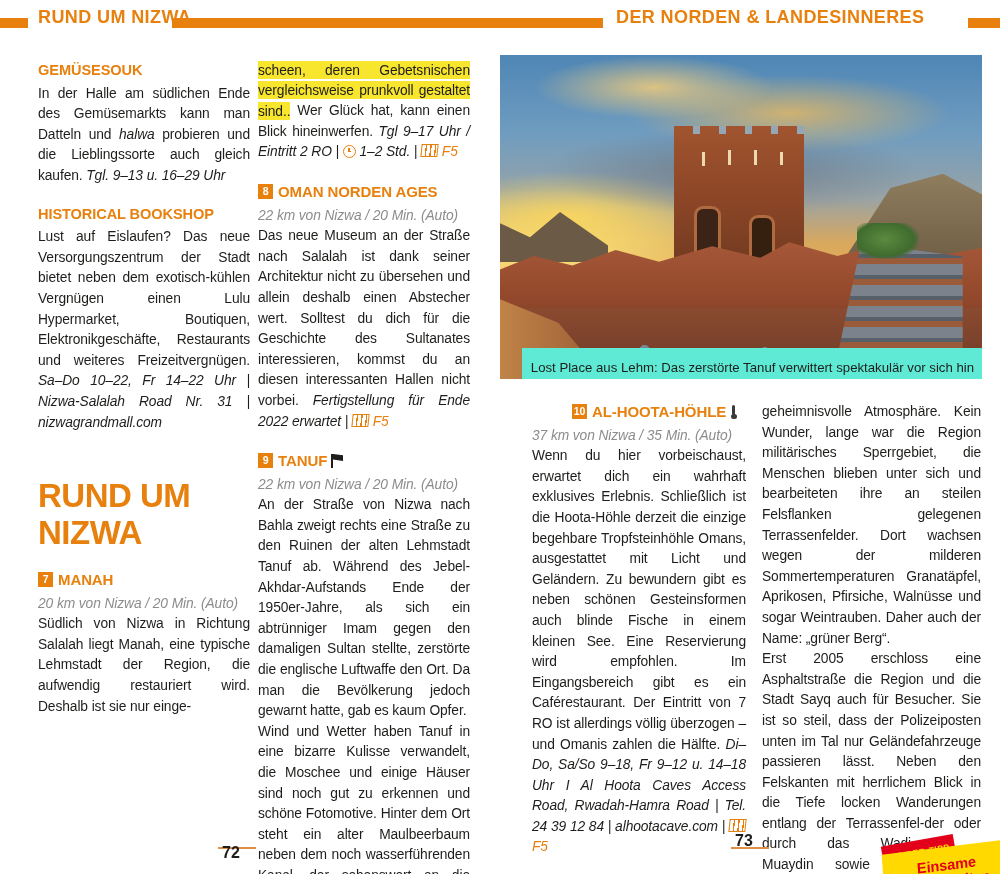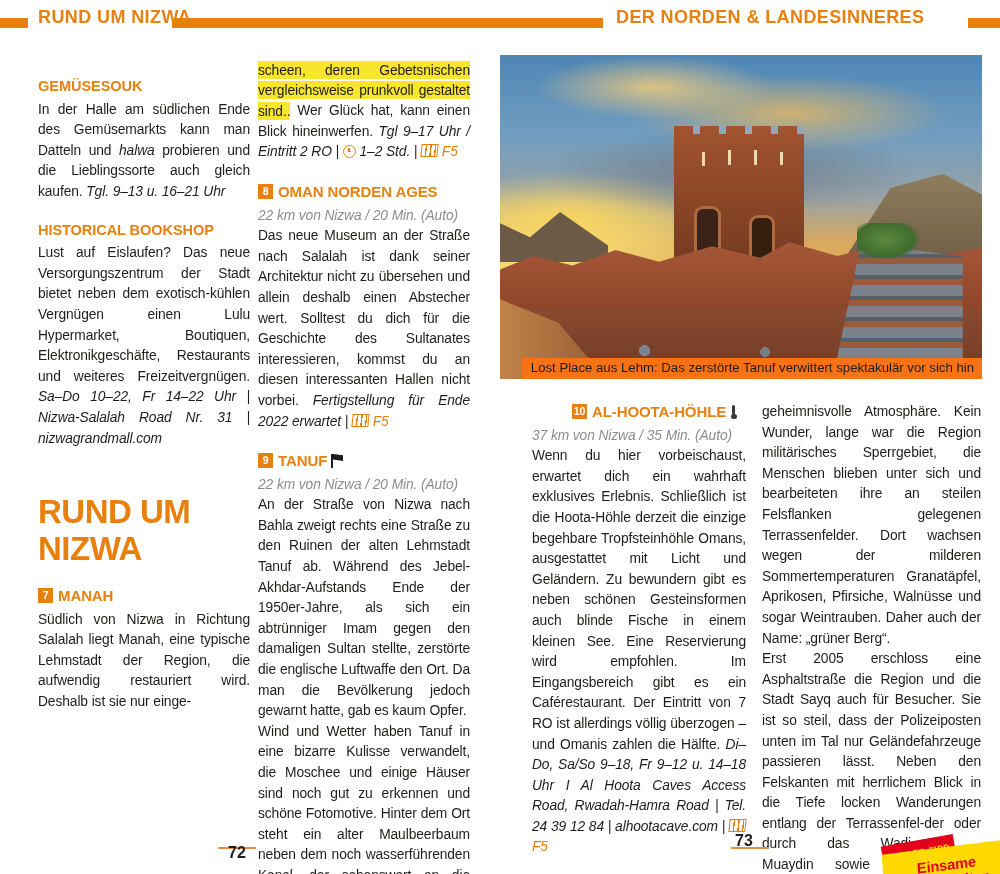--- a/index.html
+++ b/index.html
@@ -5,21 +5,21 @@
   html,body{margin:0;padding:0;background:#fff;}
   body{width:1000px;height:874px;position:relative;overflow:hidden;
        font-family:"Liberation Sans",sans-serif;color:#1d1d1b;}
   
   .hbar{position:absolute;background:#e8800e;height:10px;}
   .htitle{position:absolute;top:7px;font-weight:bold;font-size:18px;letter-spacing:.4px;color:#e8800e;white-space:nowrap;}
   
   .col{position:absolute;text-align:justify;font-size:13.8px;line-height:20.6px;letter-spacing:-.1px;}
   .col p{margin:0 0 0 0;}
   .sec-h{color:#e8800e;font-weight:bold;font-size:14.6px;margin:17px 0 3px;text-align:left;}
-  .sec-h.first{margin-top:16px;}
+  .sec-h.first{margin-top:0;}
   .bigh{color:#e8800e;font-weight:bold;font-size:33px;line-height:37px;letter-spacing:-.5px;margin:44px 0 18px;text-align:left;}
   .poi-head{margin:19px 0 2px;text-align:left;white-space:nowrap;}
   .poi-head.first{margin-top:0;margin-left:40px;}
   .poi-num{display:inline-block;background:#e8800e;color:#fff;font-weight:bold;font-size:10.5px;
            width:15px;height:15px;line-height:15px;text-align:center;vertical-align:2px;margin-right:5px;}
   .poi-name{color:#e8800e;font-weight:bold;font-size:15px;}
   .meta{font-style:italic;color:#8c8c8c;margin:0 0 2px;text-align:left;}
   .i{font-style:italic;}
   .io{font-style:italic;color:#e8800e;}
   .hl{background:#f8e52e;padding:1.5px 0;}
@@ -42,46 +42,47 @@
   .tipR{float:right;width:86px;height:84px;margin:5px -22px 2px 6px;}
   .tip-rot{position:absolute;display:block;transform:rotate(-7deg);}
   .tipR .tip-rot{left:-34px;top:8px;width:128px;}
   .tip-tag{position:absolute;top:-10px;left:2px;background:#e3001b;color:#ffd900;font-size:8.6px;font-weight:bold;
            letter-spacing:.5px;padding:2px 5px;transform:rotate(-3deg);white-space:nowrap;}
   .tip-bubble{display:block;background:#ffd900;color:#e3001b;font-weight:bold;font-size:14.6px;line-height:16px;
            text-align:center;padding:10px 5px 9px;transform:skewX(-3deg);}
   
   .photo{position:absolute;left:500px;top:55px;width:482px;height:324px;overflow:hidden;background:#6f9cc0;}
   .ph{position:absolute;}
-  .caption{position:absolute;right:0;bottom:0;background:#f97316;color:#1d1d1b;font-size:13.2px;line-height:15px;
-           padding:2px 8px 4px 9px;white-space:nowrap;}
+  .caption{position:absolute;right:0;bottom:0;background:#5eead4;color:#1d1d1b;font-size:13.2px;line-height:15px;
+           padding:12px 8px 4px 9px;white-space:nowrap;}
   
   .prule{position:absolute;height:2px;background:#df9045;}
   .pnum{position:absolute;font-weight:bold;font-size:16px;}
 </style>
 </head>
 <body>
 
 <div class="hbar" style="left:0;top:18px;width:28px;"></div>
 <div class="htitle" style="left:38px;">RUND UM NIZWA</div>
 <div class="hbar" style="left:172px;top:18px;width:431px;"></div>
 <div class="htitle" style="left:616px;">DER NORDEN &amp; LANDESINNERES</div>
 <div class="hbar" style="left:968px;top:18px;width:32px;"></div>
 
 <div class="col" style="left:38px;top:60px;width:212px;">
   <div class="sec-h first">GEMÜSESOUK</div>
-  <p><span>In der Halle am südlichen Ende des Gemüsemarkts kann man Datteln und </span><span class="i">halwa</span><span> probieren und die Lieblingssorte auch gleich kaufen. </span><span class="i">Tgl. 9–13 u. 16–21 Uhr</span></p>
+  <p><span>In der Halle am südlichen Ende des Gemüsemarkts kann man Datteln und </span><span class="i">halwa</span><span> probieren und die Lieblingssorte auch gleich kaufen. </span><span class="i">Tgl. 9–13 u. 16–29 Uhr</span></p>
   <div class="sec-h">HISTORICAL BOOKSHOP</div>
   <p><span>Lust auf Eislaufen? Das neue Versorgungszentrum der Stadt bietet neben dem exotisch-kühlen Vergnügen einen Lulu Hypermarket, Boutiquen, Elektronikgeschäfte, Restaurants und weiteres Freizeitvergnügen. </span><span class="i">Sa–Do 10–22, Fr 14–22 Uhr | Nizwa-Salalah Road Nr. 31 | nizwagrandmall.com</span></p>
 
   <div class="bigh">RUND UM NIZWA</div>
 
   <div class="poi-head">
     <span class="poi-num">7</span><span class="poi-name">MANAH</span>
   </div>
+  <p class="meta">20 km von Nizwa / 20 Min. (Auto)</p>
   <p><span><span>Südlich von Nizwa in Richtung Salalah liegt Manah, eine typische Lehmstadt der Region, die aufwendig restauriert wird. Deshalb ist sie nur einge-</span></span></p>
 </div>
 
 <div class="col" style="left:258px;top:60px;width:212px;">
   <p><span class="hl">scheen, deren Gebetsnischen vergleichsweise prunkvoll gestaltet sind..</span><span> Wer Glück hat, kann einen Blick hineinwerfen. </span><span class="i">Tgl 9–17 Uhr / Eintritt 2 RO | </span><span class="ic ic-clock-icon"></span><span class="i"> 1–2 Std. | </span><span class="ic ic-map-icon"></span><span class="io"> F5</span></p>
 
   <div class="poi-head">
     <span class="poi-num">8</span><span class="poi-name">OMAN NORDEN AGES</span>
   </div>
   <p class="meta">22 km von Nizwa / 20 Min. (Auto)</p>
@@ -142,15 +143,15 @@
   <p><span>geheimnisvolle Atmosphäre. Kein Wunder, lange war die Region militärisches Sperrgebiet, die Menschen blieben unter sich und bearbeiteten ihre an steilen Felsflanken gelegenen Terrassenfelder. Dort wachsen wegen der milderen Sommertemperaturen Granatäpfel, Aprikosen, Pfirsiche, Walnüsse und sogar Weintrauben. Daher auch der Name: „grüner Berg“.</span></p>
   <p><span><span>Erst 2005 erschloss eine Asphaltstraße die Region und die Stadt Sayq auch für Besucher. Sie ist so steil, dass der Polizeiposten unten im Tal nur Geländefahrzeuge passieren lässt. Neben den Felskanten mit herrlichem Blick in die Tiefe locken Wanderungen entlang der Terrassenfel-</span></span><span class="tip tipR">
         <span class="tip-rot">
           <span class="tip-tag">INSIDER-TIPP</span>
           <span class="tip-bubble">Einsame Schönheiten</span>
         </span>
       </span><span><span>der oder durch das Wadi Muaydin sowie </span><span class="hl">der Besuch abgelegener Dörfer wie al-</span></span></p>
 </div>
 
 <div class="prule" style="left:218px;top:847px;width:38px;"></div>
-<div class="pnum" style="left:222px;top:844px;width:30px;text-align:center;">72</div>
+<div class="pnum" style="left:222px;top:844px;width:30px;">72</div>
 <div class="prule" style="left:731px;top:847px;width:38px;"></div>
 <div class="pnum" style="left:735px;top:832px;width:30px;text-align:left;">73</div>
 
 </body></html>

